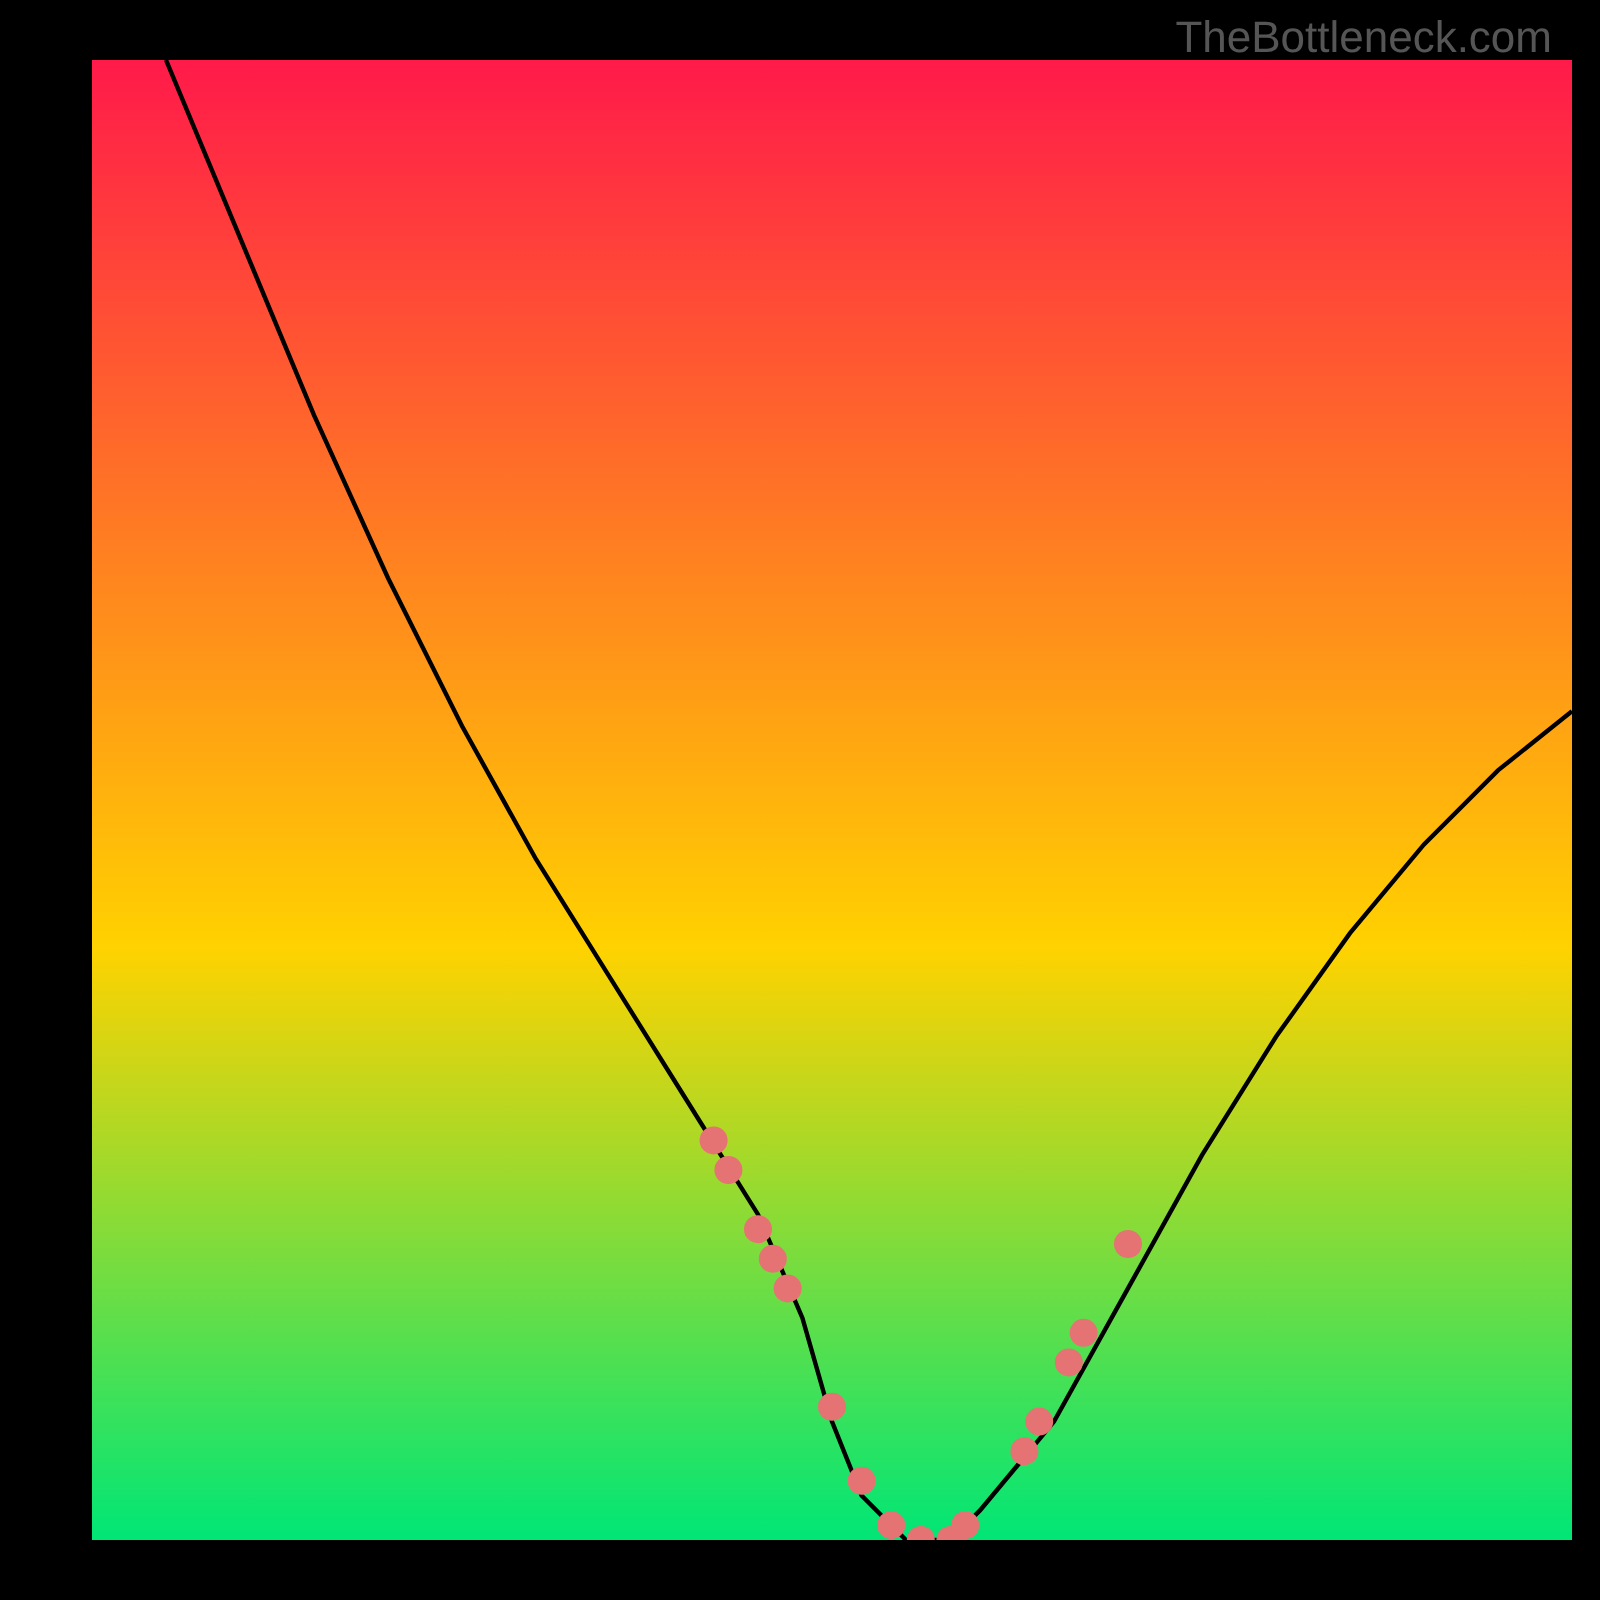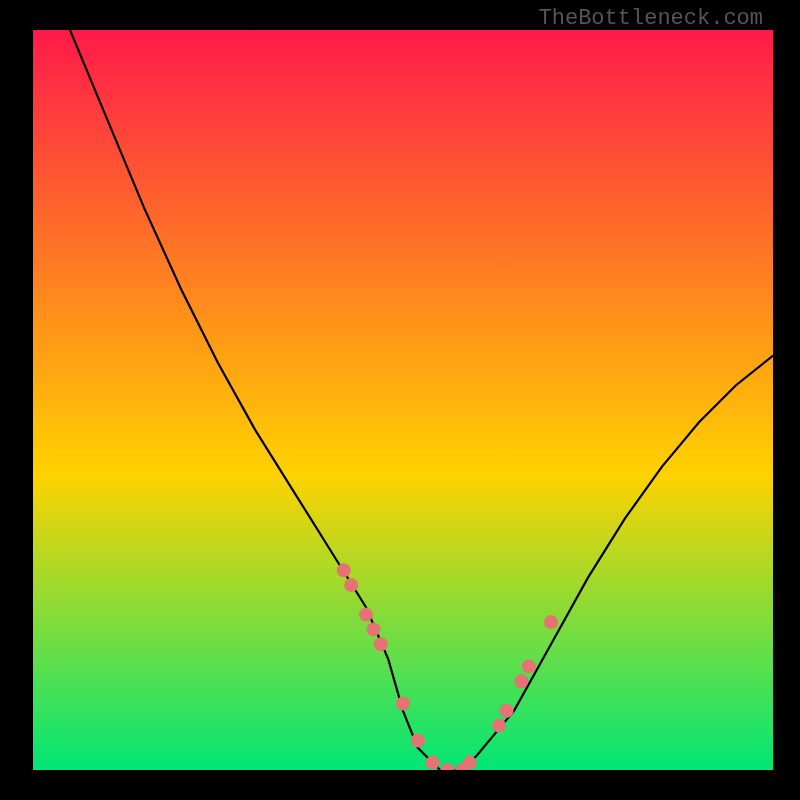--- a/index.html
+++ b/index.html
@@ -7,24 +7,23 @@
     padding: 0;
     width: 800px;
     height: 800px;
     background: #000;
     position: relative;
     font-family: Arial, sans-serif;
   }
   .frame {
     position: absolute;
     top: 0;
-    left: 3px;
+    left: 16px;
     width: 780px;
     height: 800px;
-    font-family: Liberation Mono, monospace;
   }
   .watermark {
     position: absolute;
     top: 6px;
     right: 20px;
     color: #555;
     font-size: 22px;
     font-weight: 500;
     z-index: 10;
   }

